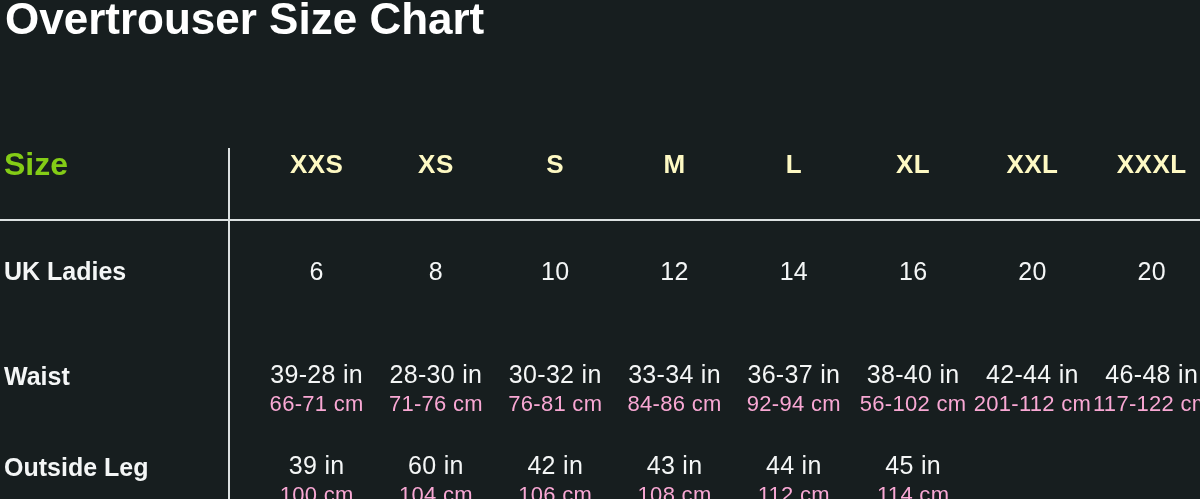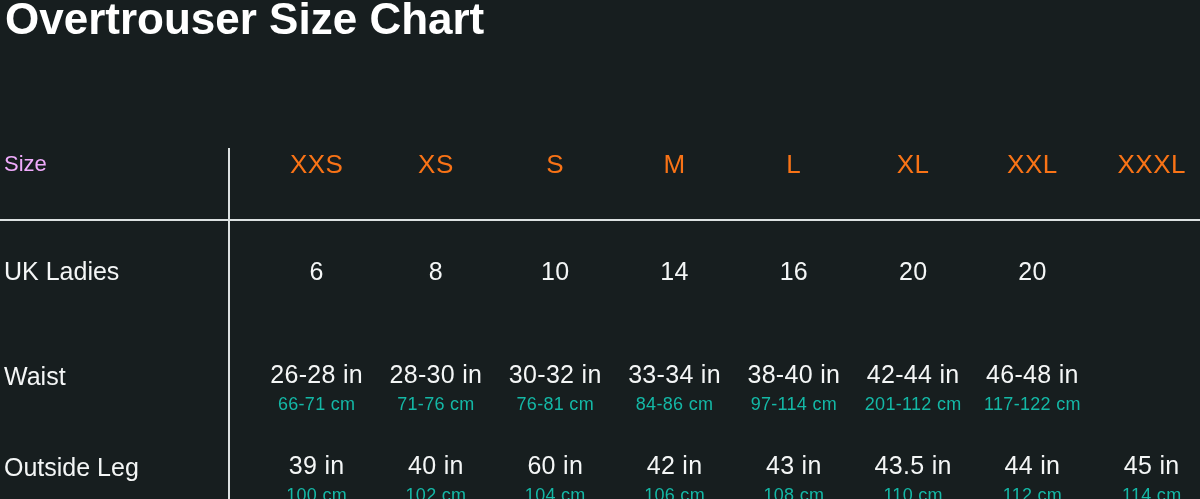--- a/index.html
+++ b/index.html
@@ -53,53 +53,53 @@
     grid-template-columns: 257px repeat(8, 119.3px);
     align-items: center;
   }
   .row-header { top: 107px; height: 114px; }
   .row-ladies { top: 221px; height: 100px; }
   .row-waist  { top: 321px; height: 110px; }
   .row-leg    { top: 431px; height: 72px;  }
   .label {
     padding-left: 4px;
     font-size: 25px;
-    font-weight: 400;
+    font-weight: 700;
     color: #f4f6f6;
     white-space: nowrap;
   }
   .corner {
-    font-weight: 400;
-    font-size: 22px;
-    color: #f0abfc;
+    font-weight: 700;
+    font-size: 32px;
+    color: #84cc16;
   }
   .hcell {
     text-align: center;
     font-size: 26px;
-    font-weight: 400;
+    font-weight: 700;
     letter-spacing: 0.5px;
-    color: #f97316;
+    color: #fef9c3;
   }
   .cell {
     text-align: center;
   }
   .val {
     font-size: 25px;
     line-height: 29px;
     letter-spacing: 0.3px;
     color: #f4f6f6;
     white-space: nowrap;
   }
   .cm {
-    font-size: 18px;
+    font-size: 22px;
     line-height: 18px;
     margin-top: 6px;
     margin-bottom: -21px; 
     letter-spacing: 0.3px;
-    color: #14b8a6;
+    color: #f9a8d4;
     white-space: nowrap;
   }
 </style>
 </head>
 <body>
 
 <div class="page">
 
   <h1 class="title">Overtrouser Size Chart</h1>
 
@@ -123,92 +123,91 @@
     <div class="cell">
         <div class="val">6</div>
       </div>
     <div class="cell">
         <div class="val">8</div>
       </div>
     <div class="cell">
         <div class="val">10</div>
       </div>
     <div class="cell">
+        <div class="val">12</div>
+      </div>
+    <div class="cell">
         <div class="val">14</div>
       </div>
     <div class="cell">
         <div class="val">16</div>
       </div>
     <div class="cell">
         <div class="val">20</div>
       </div>
     <div class="cell">
         <div class="val">20</div>
       </div>
   </div>
 
   <div class="row row-waist">
     <div class="label">Waist</div>
     <div class="cell">
-      <div class="val">26-28 in</div>
+      <div class="val">39-28 in</div>
       <div class="cm">66-71 cm</div>
     </div>
     <div class="cell">
       <div class="val">28-30 in</div>
       <div class="cm">71-76 cm</div>
     </div>
     <div class="cell">
       <div class="val">30-32 in</div>
       <div class="cm">76-81 cm</div>
     </div>
     <div class="cell">
       <div class="val">33-34 in</div>
       <div class="cm">84-86 cm</div>
     </div>
     <div class="cell">
+      <div class="val">36-37 in</div>
+      <div class="cm">92-94 cm</div>
+    </div>
+    <div class="cell">
       <div class="val">38-40 in</div>
-      <div class="cm">97-114 cm</div>
+      <div class="cm">56-102 cm</div>
     </div>
     <div class="cell">
       <div class="val">42-44 in</div>
       <div class="cm">201-112 cm</div>
     </div>
     <div class="cell">
       <div class="val">46-48 in</div>
       <div class="cm">117-122 cm</div>
     </div>
   </div>
 
   <div class="row row-leg">
     <div class="label">Outside Leg</div>
     <div class="cell">
       <div class="val">39 in</div>
       <div class="cm">100 cm</div>
     </div>
     <div class="cell">
-      <div class="val">40 in</div>
-      <div class="cm">102 cm</div>
-    </div>
-    <div class="cell">
       <div class="val">60 in</div>
       <div class="cm">104 cm</div>
     </div>
     <div class="cell">
       <div class="val">42 in</div>
       <div class="cm">106 cm</div>
     </div>
     <div class="cell">
       <div class="val">43 in</div>
       <div class="cm">108 cm</div>
     </div>
     <div class="cell">
-      <div class="val">43.5 in</div>
-      <div class="cm">110 cm</div>
-    </div>
-    <div class="cell">
       <div class="val">44 in</div>
       <div class="cm">112 cm</div>
     </div>
     <div class="cell">
       <div class="val">45 in</div>
       <div class="cm">114 cm</div>
     </div>
   </div>
 
 </div>

